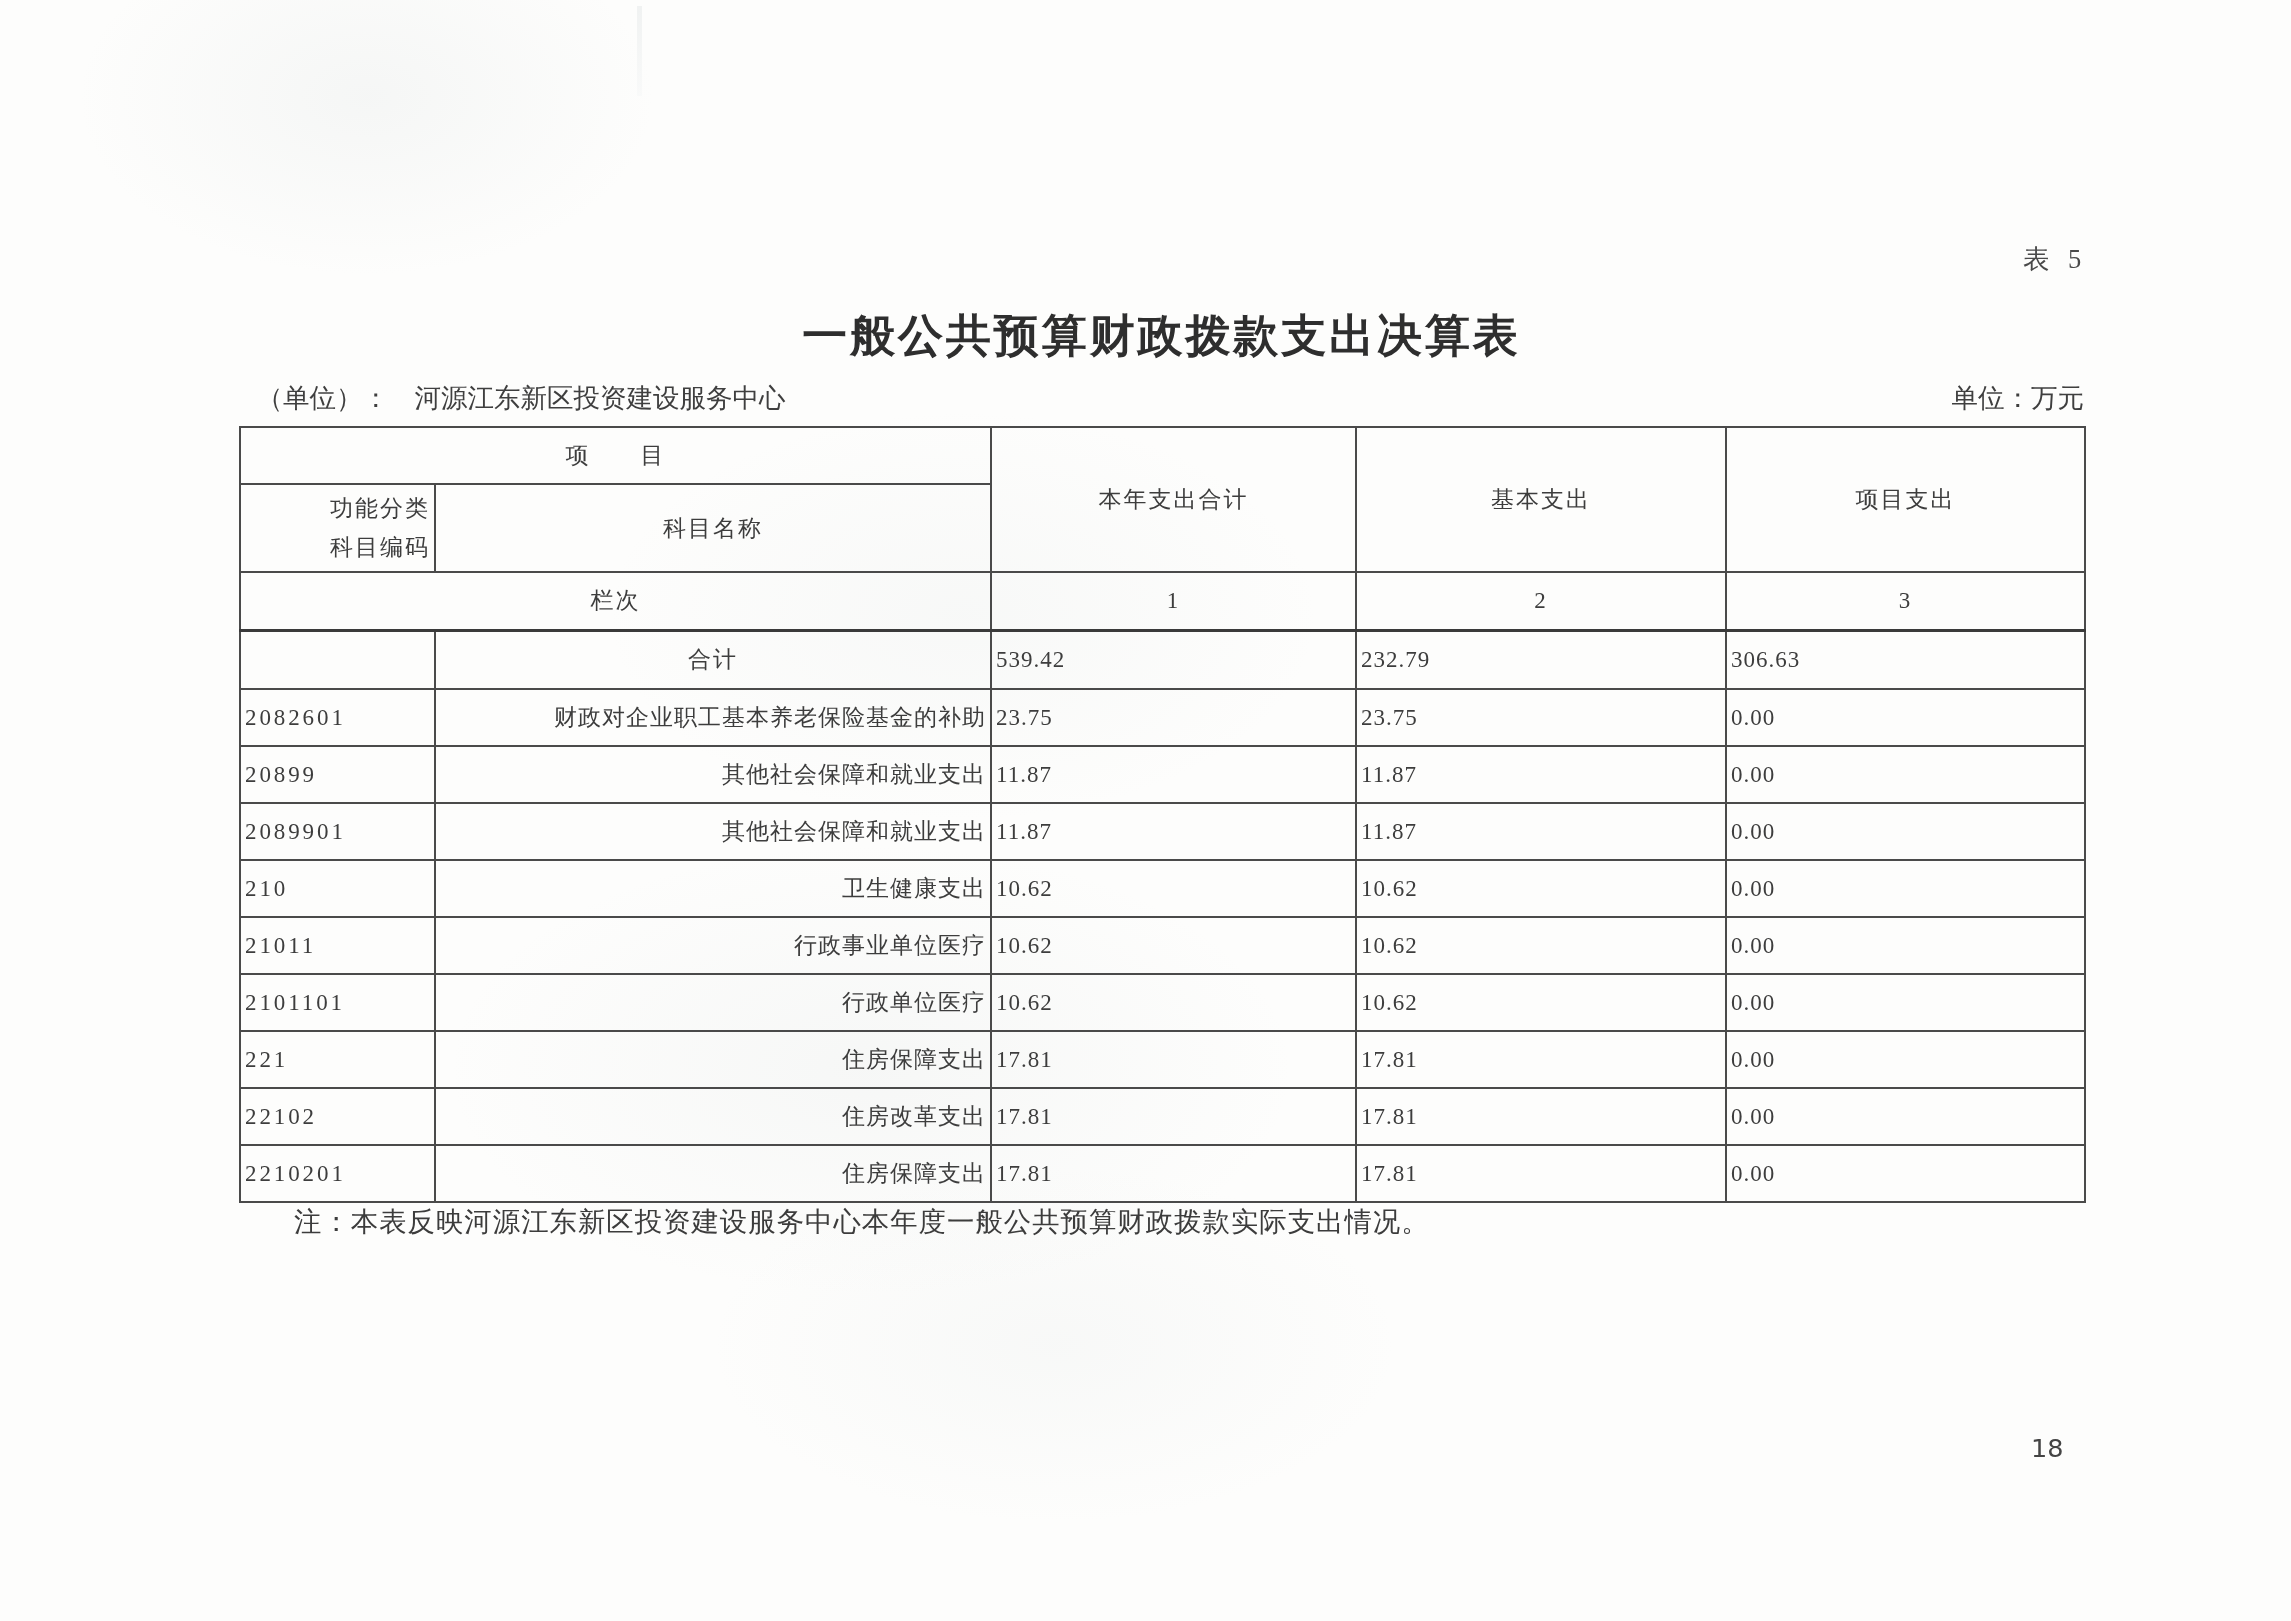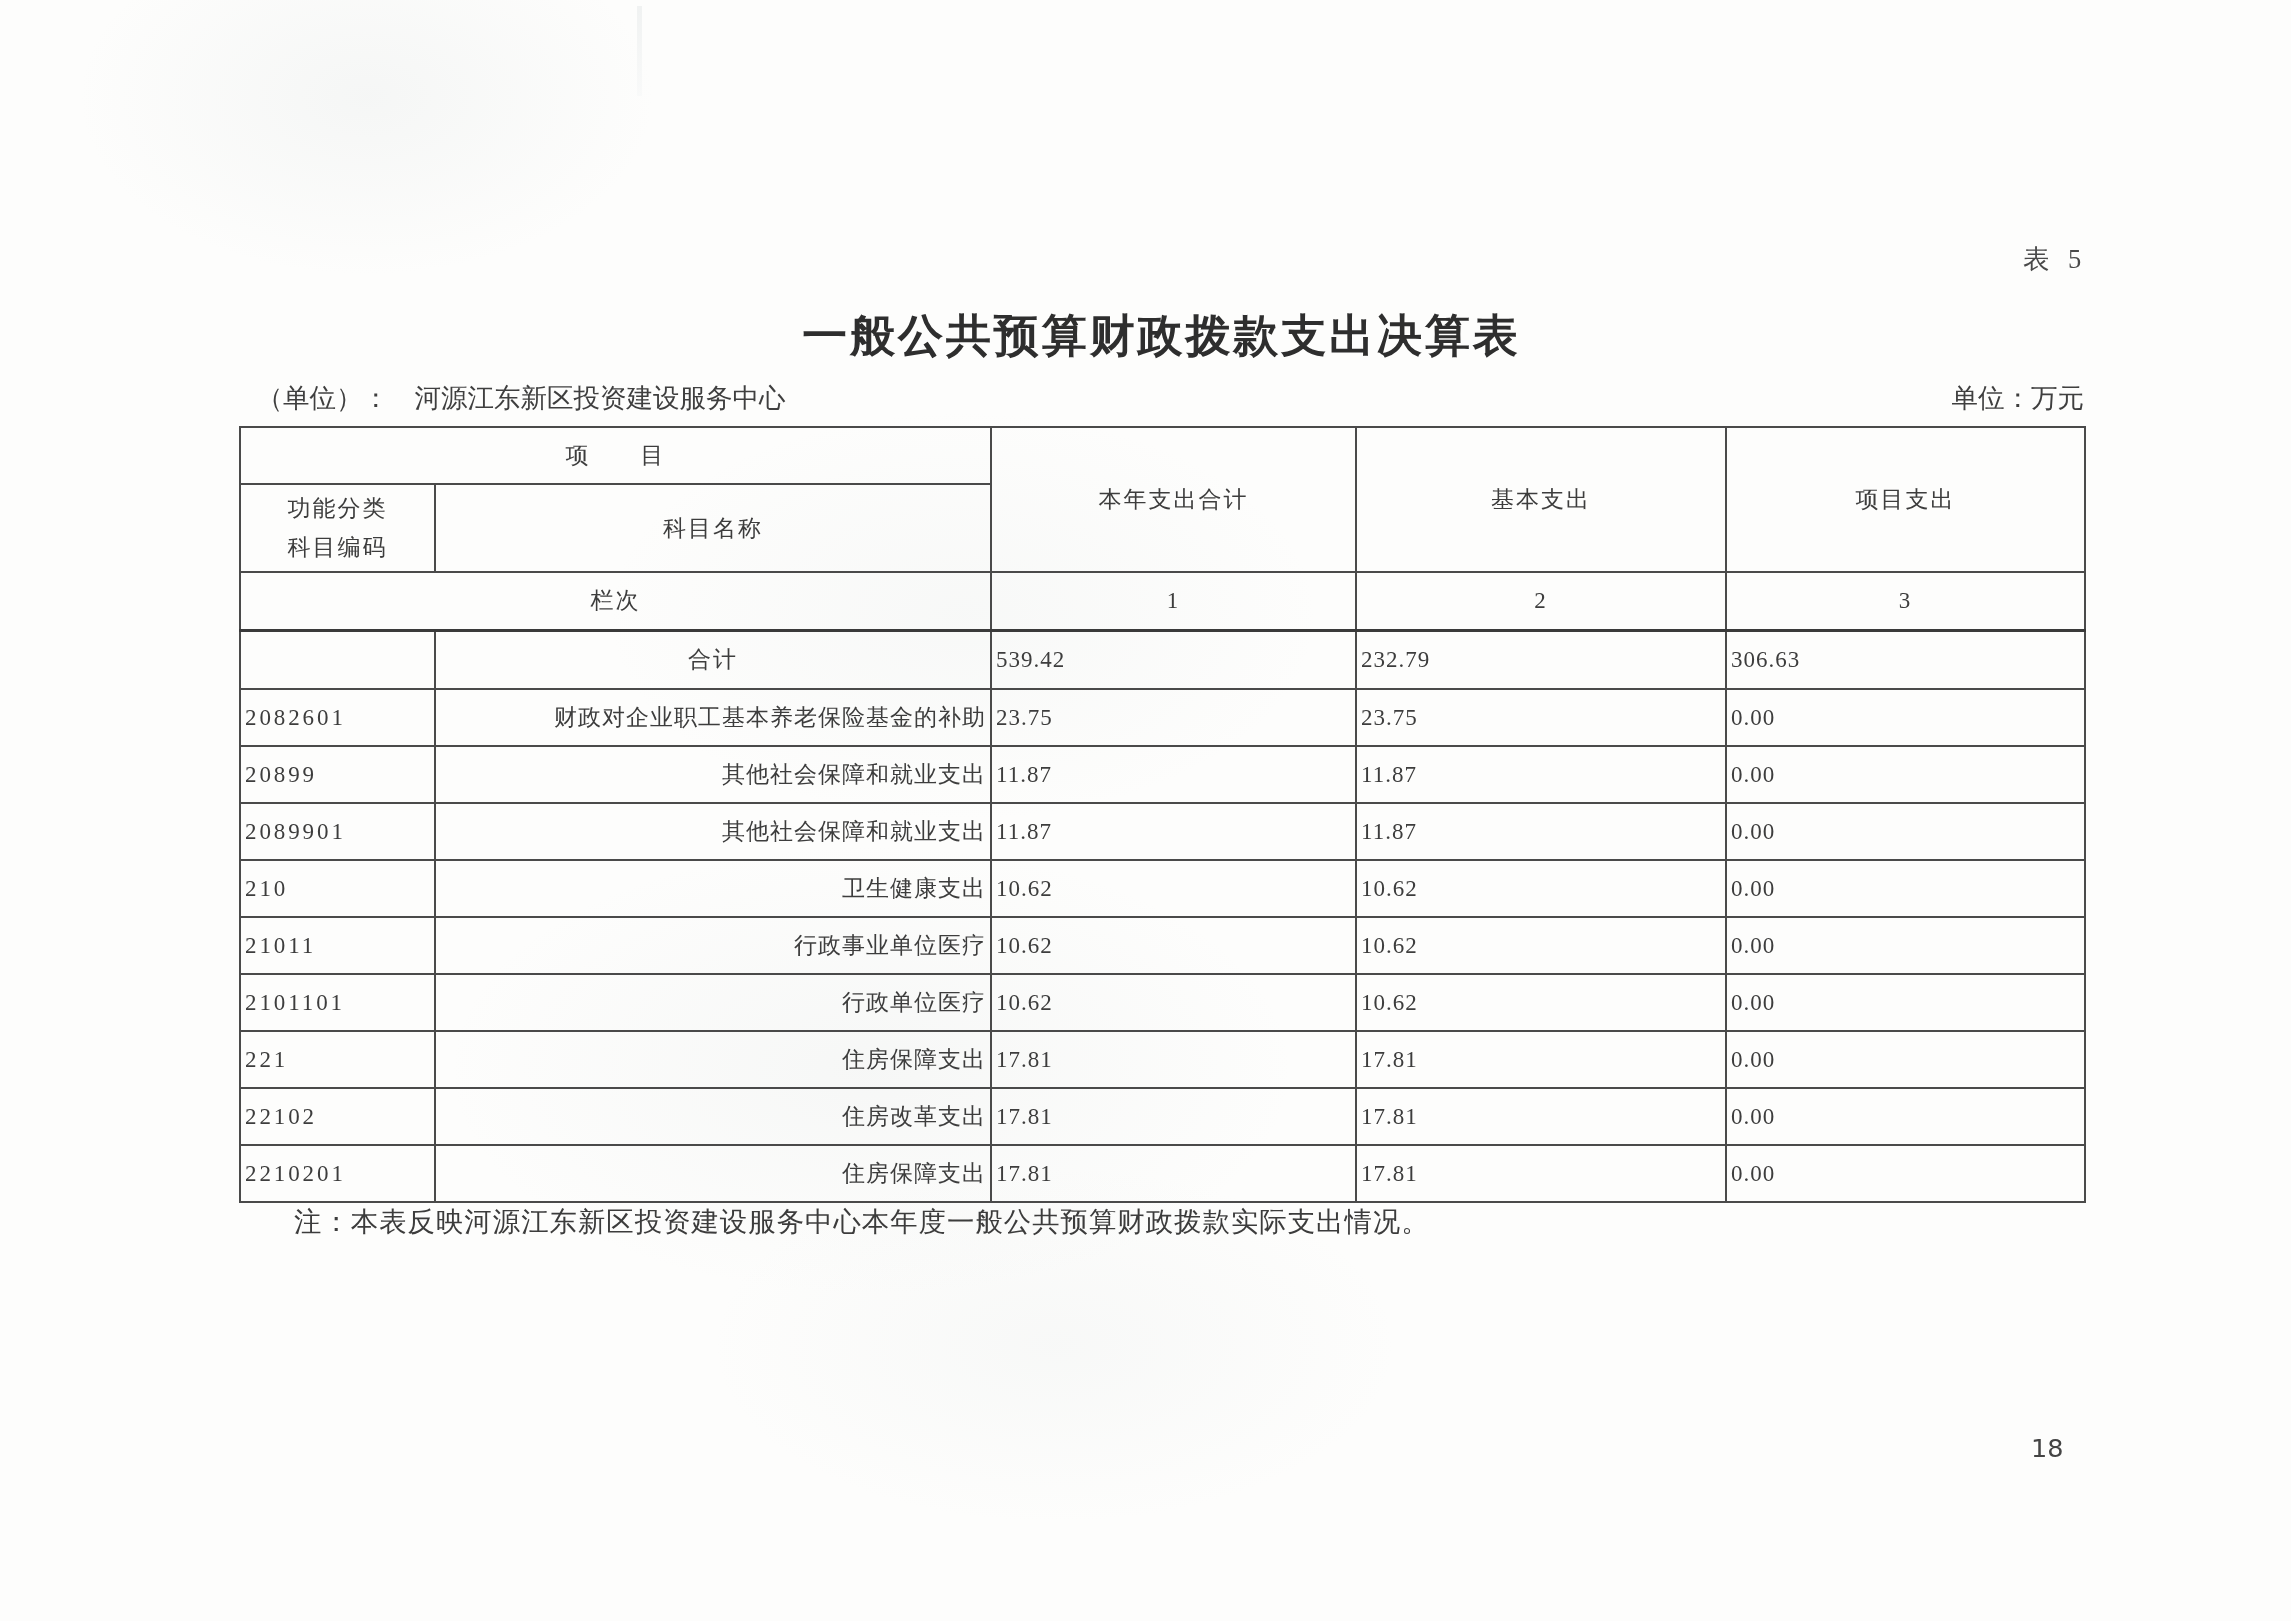--- a/index.html
+++ b/index.html
@@ -54,21 +54,21 @@
   .tr-h1    { height:57px; }
   .tr-h2    { height:86px; }
   .tr-lanci { height:58px; }
   .tr-lanci td { border-bottom:3.9px solid #3a3a3a; }
   .tr-total { height:59px; }
   .tr-data  { height:57px; }
   .c    { text-align:center; letter-spacing:2px; }
   .code { text-align:left; padding-left:15.7px; letter-spacing:2.9px; }
   .name { text-align:right; padding-left:17.6px; letter-spacing:1px;margin-top:16px; }
   .num  { text-align:left; padding-right:15.7px; letter-spacing:1px; }
-  .code-head { text-align:center; padding-left:17.6px; line-height:39px; letter-spacing:2px; }
+  .code-head { text-align:right; padding-left:17.6px; line-height:39px; letter-spacing:2px; }
   .footnote {
     position:absolute; top:1204px; left:294px;
     font-size:27.4px; color:#3c3c3c; letter-spacing:1px;
   }
   .page-number {
     position:absolute; top:1433px; left:2031px;
     font-size:25.5px; color:#444;
     font-family:"DejaVu Sans", sans-serif;
   }
 </style>

